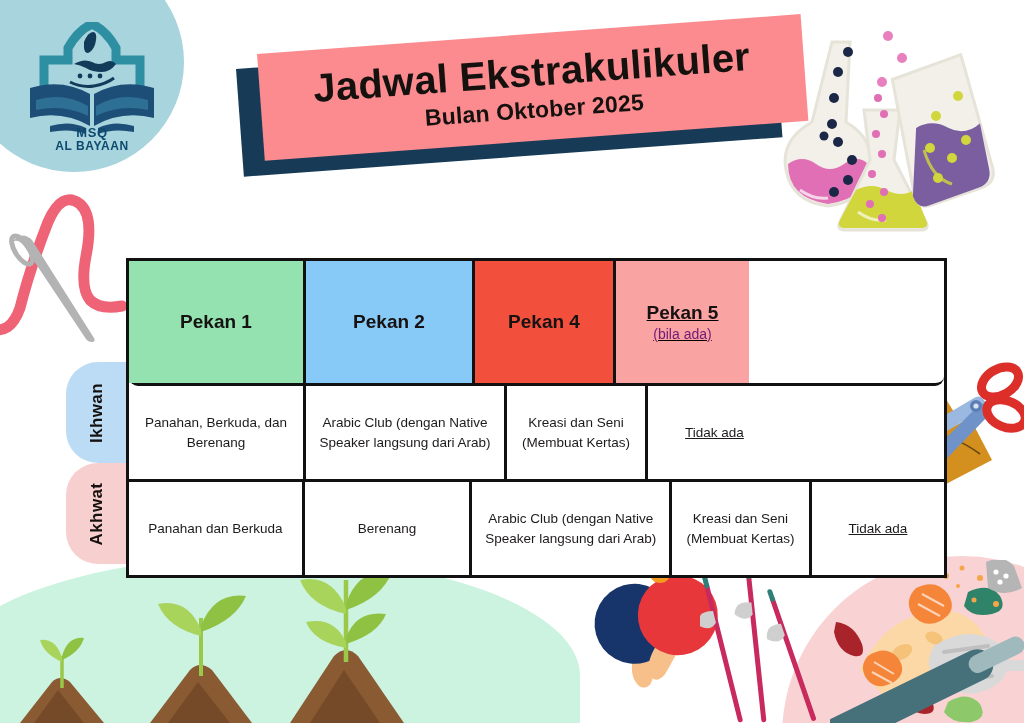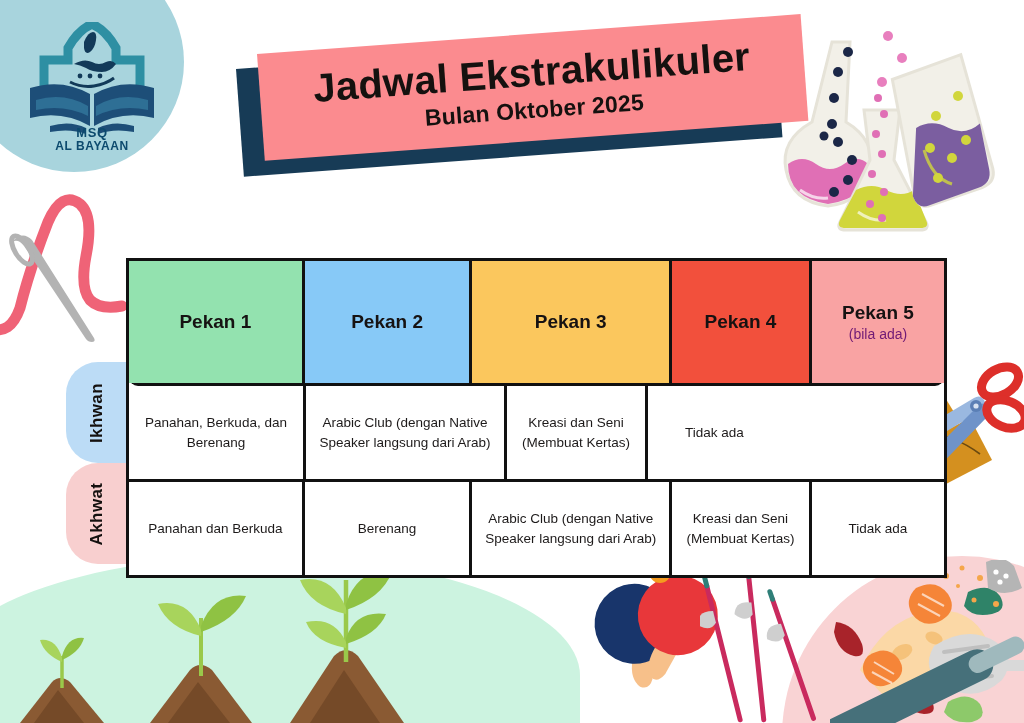--- a/index.html
+++ b/index.html
@@ -82,21 +82,21 @@
   .trow.first{border-bottom:3px solid #111;}
   .td{
     display:flex;align-items:center;justify-content:center;
     box-sizing:border-box;border-right:3px solid #111;
     padding:4px 8px;text-align:center;
     font-size:13.5px;color:#1d1a1a;line-height:1.45;
   }
   .td:last-child{border-right:none;}
 
   
-  .c1{width:177px;} .c2{width:169px;} .c3{width:201px;} .c4{width:141px;} .c5{width:133px;}
+  .c1{width:177px;} .c2{width:169px;} .c3{width:201px;} .c4{width:141px;} .c5{width:133px;text-decoration:underline;}
 
   
   .side-tab{
     position:absolute;width:62px;
     border-radius:32px 0 0 32px;
     display:flex;align-items:center;justify-content:center;
   }
   .side-tab span{
     transform:rotate(-90deg);white-space:nowrap;
     font-size:17px;font-weight:bold;color:#15110f;letter-spacing:.4px;
@@ -375,23 +375,20 @@
 
   <div class="table">
 
     <div class="thead">
       <div class="th c1" style="background: rgb(147, 226, 175);">
         <div class="t1">Pekan 1</div>
       </div>
       <div class="th c2" style="background: rgb(135, 201, 247);">
         <div class="t1">Pekan 2</div>
       </div>
-      <div class="th c3" style="background: rgb(251, 199, 93);">
-        <div class="t1">Pekan 3</div>
-      </div>
       <div class="th c4" style="background: rgb(242, 80, 60);">
         <div class="t1">Pekan 4</div>
       </div>
       <div class="th c5" style="background: rgb(249, 163, 163);">
         <div class="t1">Pekan 5</div>
         <div class="t2">(bila ada)</div>
       </div>
     </div>
 
     <div class="trow first">

